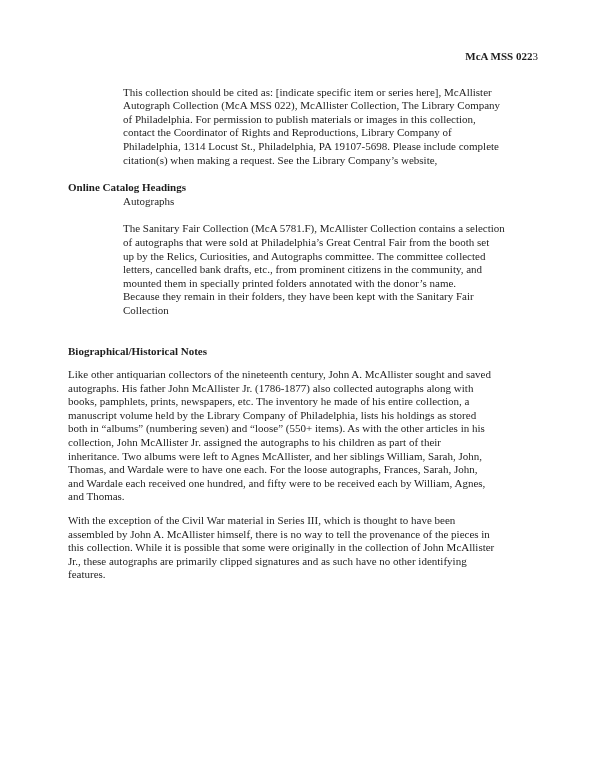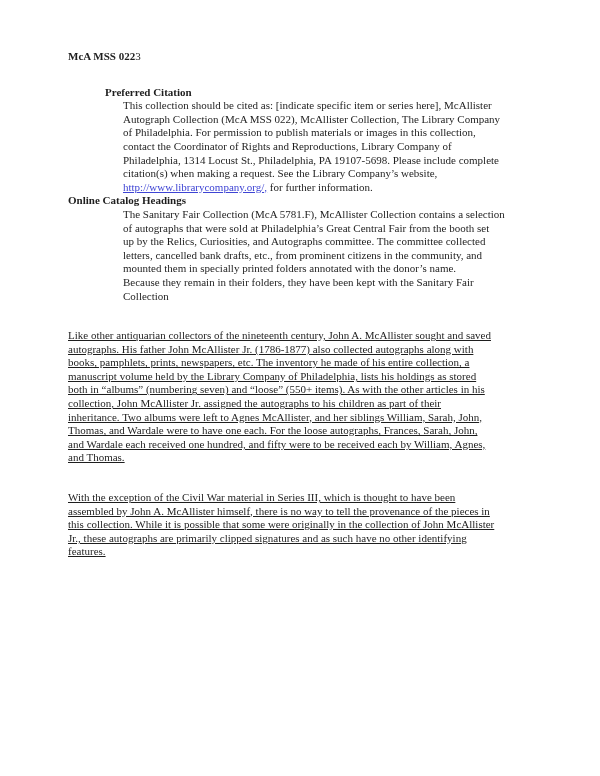--- a/index.html
+++ b/index.html
@@ -15,74 +15,72 @@
     box-sizing: border-box;
     padding: 50px 56px 40px 68px;
     font-family: "Liberation Serif", "DejaVu Serif", serif;
     font-size: 11px;
     line-height: 13.6px;
     color: #1e1e1e;
     overflow: hidden;
   }
   .header-row {
     display: flex;
-    justify-content: flex-start;
+    justify-content: flex-end;
     align-items: baseline;
     padding-right: 6px;
     margin-bottom: 22px;
   }
   .bold { font-weight: bold; }
   .indent1 { margin-left: 37px; }
   .indent2 { margin-left: 55px; }
   .lines { white-space: pre-line; }
-  .section-gap { margin-top: 0; }
+  .section-gap { margin-top: 14px; }
   .big-gap { margin-top: 27px; }
-  .para-gap { margin-top: 26px; text-decoration: underline; }
+  .para-gap { margin-top: 10px; }
   a.doc-link {
     color: #3e44d4;
     text-decoration: underline;
     cursor: pointer;
   }
 </style>
 </head>
 <body>
 
 <div class="page">
 
   <div class="header-row">
     <span class="bold">McA MSS 022</span>
     <span>3</span>
   </div>
 
-  <div class="indent1 bold">Preferred Citation</div>
 
   <div class="indent2 lines">This collection should be cited as: [indicate specific item or series here], McAllister
 Autograph Collection (McA MSS 022), McAllister Collection, The Library Company
 of Philadelphia. For permission to publish materials or images in this collection,
 contact the Coordinator of Rights and Reproductions, Library Company of
 Philadelphia, 1314 Locust St., Philadelphia, PA 19107-5698. Please include complete
 citation(s) when making a request. See the Library Company’s website,</div>
 
-  <div class="indent2">
-    <a class="doc-link">http://www.librarycompany.org/,</a><span> for further information.</span>
-  </div>
 
   <div class="bold section-gap">Online Catalog Headings</div>
 
 
+  <div class="indent2">Autographs</div>
 
 
   <div class="indent2 lines section-gap">The Sanitary Fair Collection (McA 5781.F), McAllister Collection contains a selection
 of autographs that were sold at Philadelphia’s Great Central Fair from the booth set
 up by the Relics, Curiosities, and Autographs committee. The committee collected
 letters, cancelled bank drafts, etc., from prominent citizens in the community, and
 mounted them in specially printed folders annotated with the donor’s name.
 Because they remain in their folders, they have been kept with the Sanitary Fair
 Collection</div>
 
+  <div class="bold big-gap">Biographical/Historical Notes</div>
 
   <div class="lines para-gap">Like other antiquarian collectors of the nineteenth century, John A. McAllister sought and saved
 autographs. His father John McAllister Jr. (1786-1877) also collected autographs along with
 books, pamphlets, prints, newspapers, etc. The inventory he made of his entire collection, a
 manuscript volume held by the Library Company of Philadelphia, lists his holdings as stored
 both in “albums” (numbering seven) and “loose” (550+ items). As with the other articles in his
 collection, John McAllister Jr. assigned the autographs to his children as part of their
 inheritance. Two albums were left to Agnes McAllister, and her siblings William, Sarah, John,
 Thomas, and Wardale were to have one each. For the loose autographs, Frances, Sarah, John,
 and Wardale each received one hundred, and fifty were to be received each by William, Agnes,

